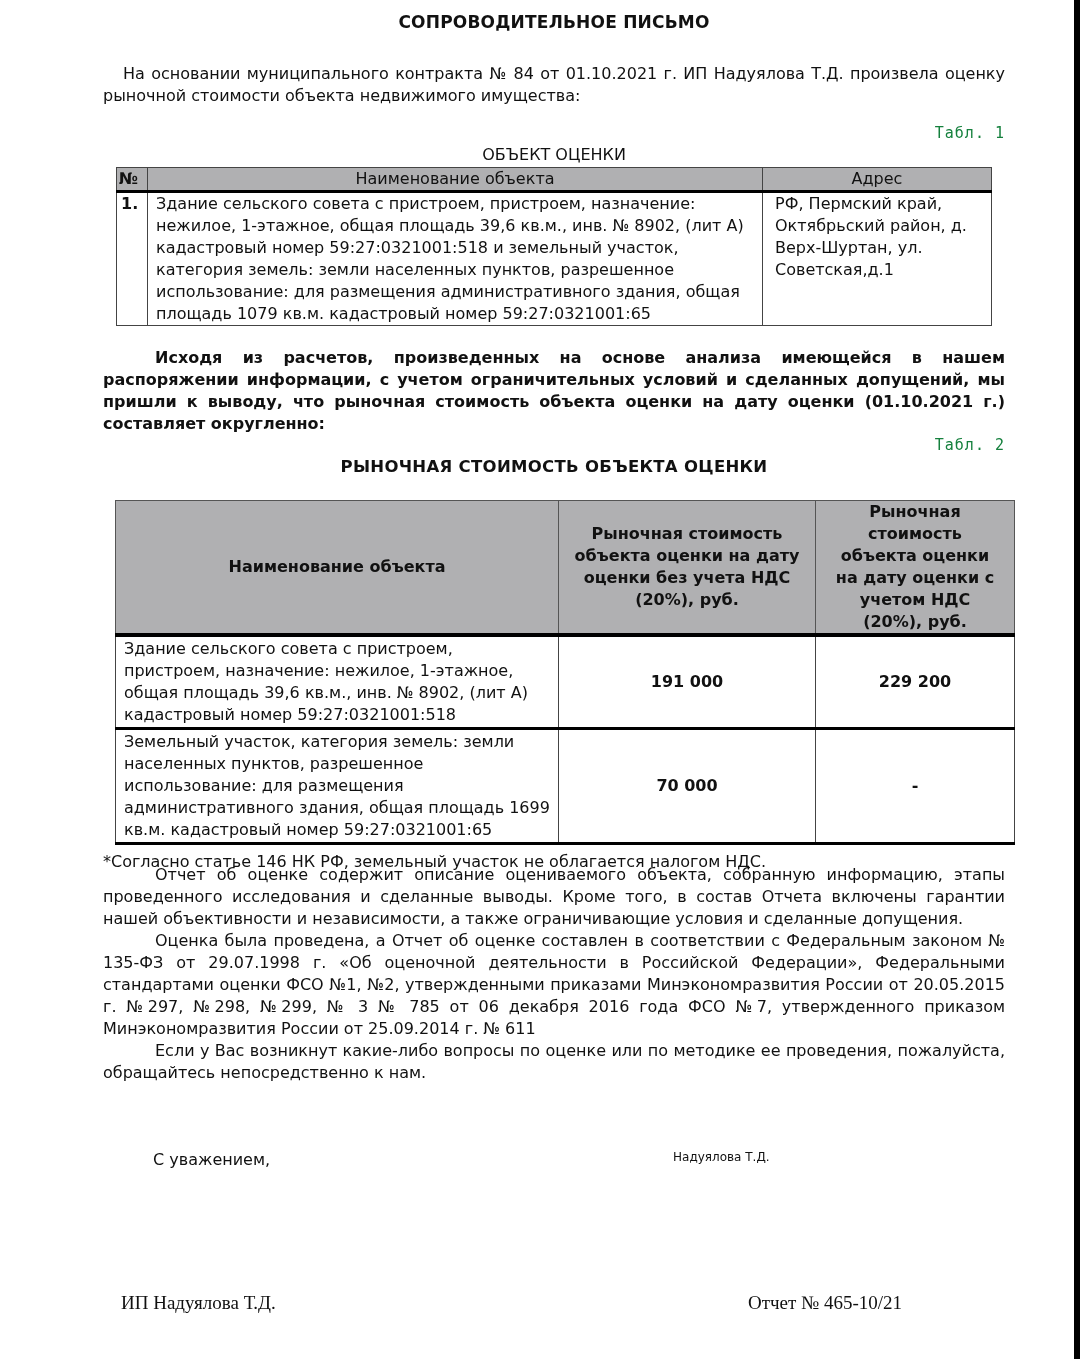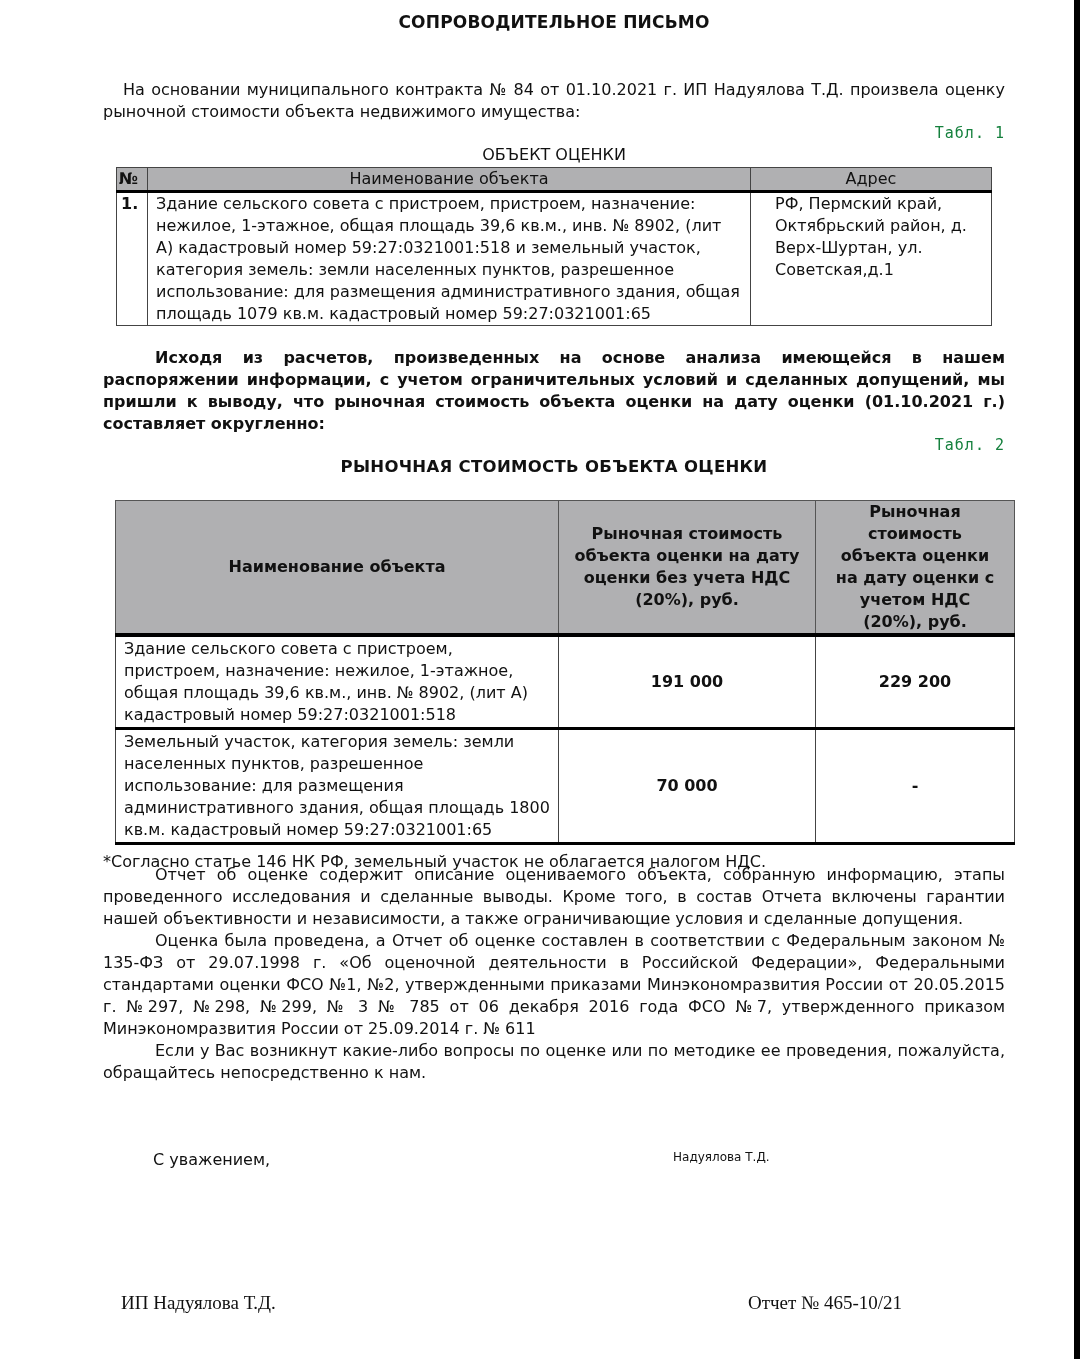--- a/index.html
+++ b/index.html
@@ -27,21 +27,21 @@
   .caption { position: absolute; left: 0; width: 902px; text-align: center; font-size: 16px; }
   .caption.bold { font-weight: bold; font-size: 16.5px; letter-spacing: 0.3px; }
 
   table { border-collapse: collapse; position: absolute; }
   
   .t1 { left: 13px; top: 167px; width: 876px; font-size: 16px; }
   .t1 th { background: #b0b0b2; font-weight: normal; border: 1px solid #444; height: 22px; padding: 0; line-height: 20px; }
   .t1 thead tr { border-bottom: 3px solid #000; }
   .t1 td { border: 1px solid #444; vertical-align: top; line-height: 22px; padding: 0 8px 0 8px; }
   .t1 td.num { font-weight: bold; width: 20px; padding: 0 4px; }
-  .t1 td.addr { width: 208px; padding-left: 24px; margin-top: 8px; }
+  .t1 td.addr { width: 208px; padding-left: 12px; margin-top: 8px; }
   
   .t2 { left: 12px; top: 500px; width: 900px; font-size: 16px; }
   .t2 th { background: #b0b0b2; font-weight: bold; border: 1px solid #555; line-height: 22px; padding: 0 15px; height: 88px; }
   .t2 thead tr { border-bottom: 4px solid #000; }
   .t2 td { border: 1px solid #444; line-height: 22px; padding: 1px 8px; vertical-align: middle; }
   .t2 td.val { text-align: center; font-weight: bold; }
   .t2 tr.sep { border-bottom: 3px solid #000; }
   .t2 tr.total td { padding: 0 8px; line-height: 20px; }
   .foot-note { position: absolute; left: 0; top: 852px; font-size: 16px; }
 
@@ -51,21 +51,21 @@
   .footer-right { position: absolute; left: 645px; top: 1292px; font-family: "Liberation Serif", serif; font-size: 19px; }
 </style>
 </head>
 <body>
 
 <div class="right-bar"></div>
 
 <div class="page">
   <div class="title">СОПРОВОДИТЕЛЬНОЕ ПИСЬМО</div>
 
-  <div class="p indent" style="top:79px;">На основании муниципального контракта № 84 от 01.10.2021 г. ИП Надуялова Т.Д. произвела оценку рыночной стоимости объекта недвижимого имущества:</div>
+  <div class="p indent" style="top:63px;">На основании муниципального контракта № 84 от 01.10.2021 г. ИП Надуялова Т.Д. произвела оценку рыночной стоимости объекта недвижимого имущества:</div>
 
   <div class="tabl" style="top:124px;">Табл. 1</div>
   <div class="caption" style="top:145px;">ОБЪЕКТ ОЦЕНКИ</div>
 
   <table class="t1">
     <thead>
       <tr>
         <th style="width:28px; text-align:left; font-weight:bold; padding-left:2px;">№</th>
         <th>Наименование объекта</th>
         <th style="width:226px;">Адрес</th>
@@ -93,21 +93,21 @@
         <th>Рыночная стоимость объекта оценки на дату оценки с учетом НДС (20%), руб.</th>
       </tr>
     </thead>
     <tbody>
       <tr class="sep">
         <td>Здание сельского совета с пристроем, пристроем, назначение: нежилое, 1-этажное, общая площадь 39,6 кв.м., инв. № 8902, (лит А) кадастровый номер 59:27:0321001:518</td>
         <td class="val">191 000</td>
         <td class="val">229 200</td>
       </tr>
       <tr class="sep">
-        <td>Земельный участок, категория земель: земли населенных пунктов, разрешенное использование: для размещения административного здания, общая площадь 1800 кв.м. кадастровый номер 59:27:0321001:65</td>
+        <td>Земельный участок, категория земель: земли населенных пунктов, разрешенное использование: для размещения административного здания, общая площадь 1699 кв.м. кадастровый номер 59:27:0321001:65</td>
         <td class="val">70 000</td>
         <td class="val">-</td>
       </tr>
     </tbody>
   </table>
 
   <div class="foot-note">*Согласно статье 146 НК РФ,  земельный участок не облагается налогом НДС.</div>
 
   <div class="p ind2" style="top:864px;">Отчет об оценке содержит описание оцениваемого объекта, собранную информацию, этапы проведенного исследования и сделанные выводы. Кроме того, в состав Отчета включены гарантии нашей объективности и независимости, а также ограничивающие условия и сделанные допущения.</div>
   <div class="p ind2" style="top:930px;">Оценка была проведена, а Отчет об оценке составлен в соответствии с Федеральным законом № 135-ФЗ от 29.07.1998 г. «Об оценочной деятельности в Российской Федерации», Федеральными стандартами оценки ФСО №1, №2, утвержденными приказами Минэкономразвития России от 20.05.2015 г. №297, №298, №299, № 3 № 785 от 06 декабря 2016 года ФСО №7, утвержденного приказом Минэкономразвития России от 25.09.2014 г. № 611</div>

